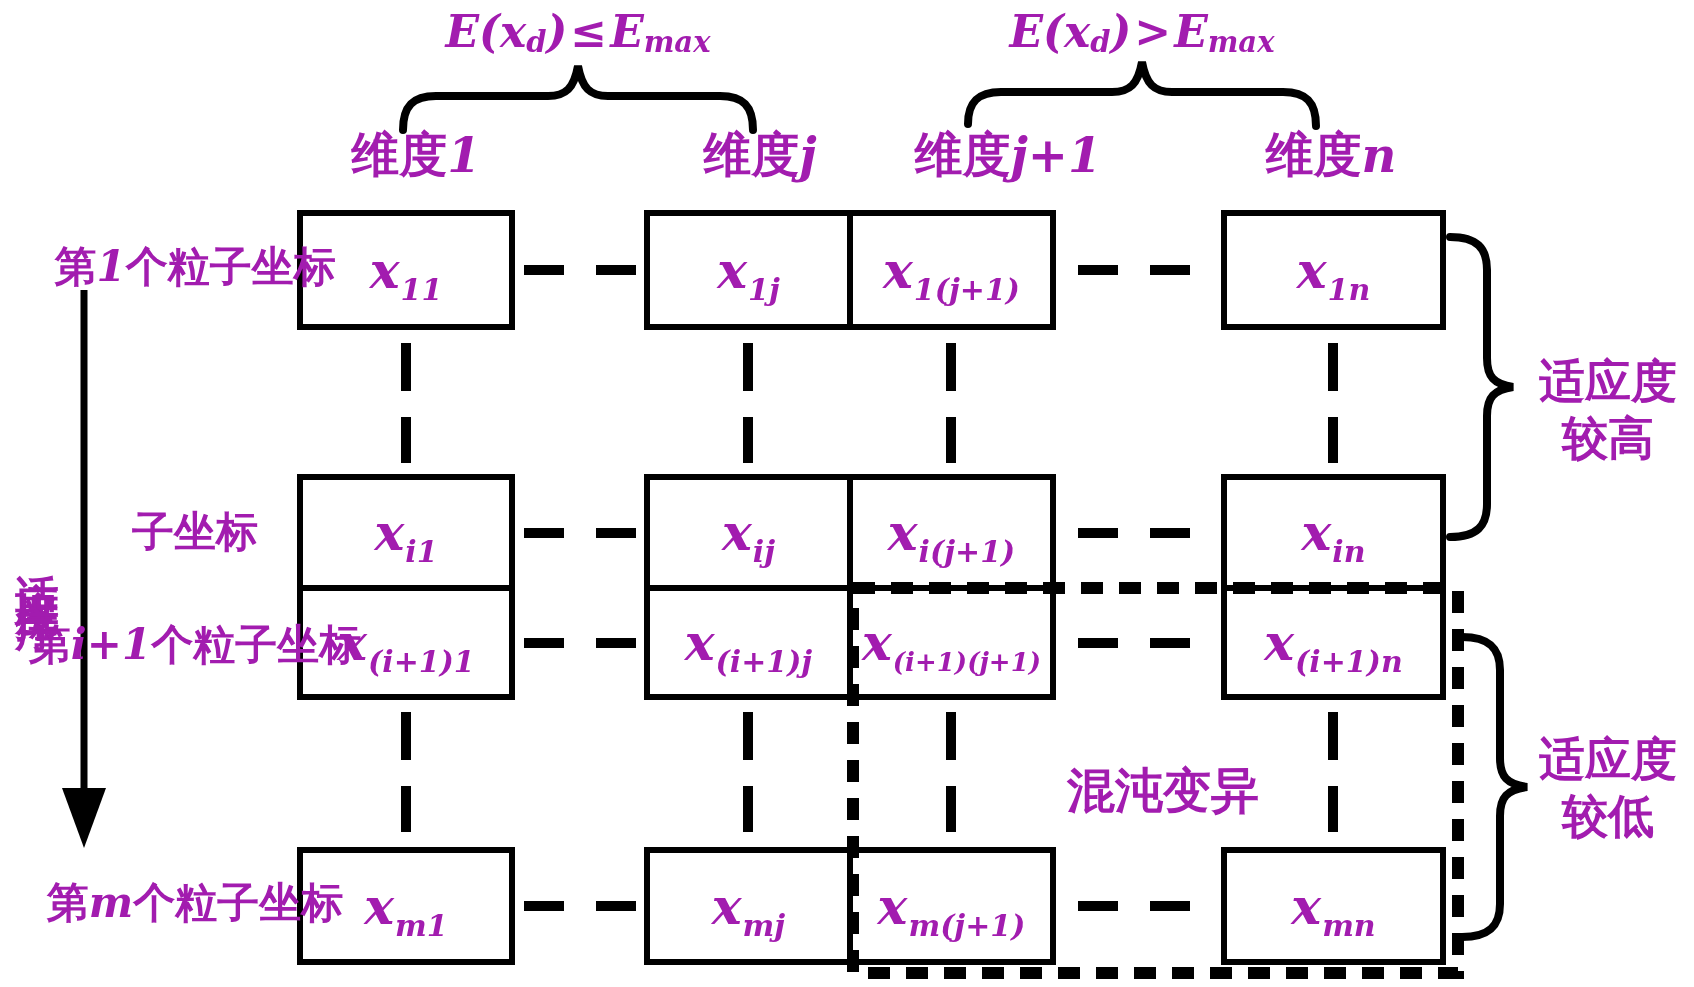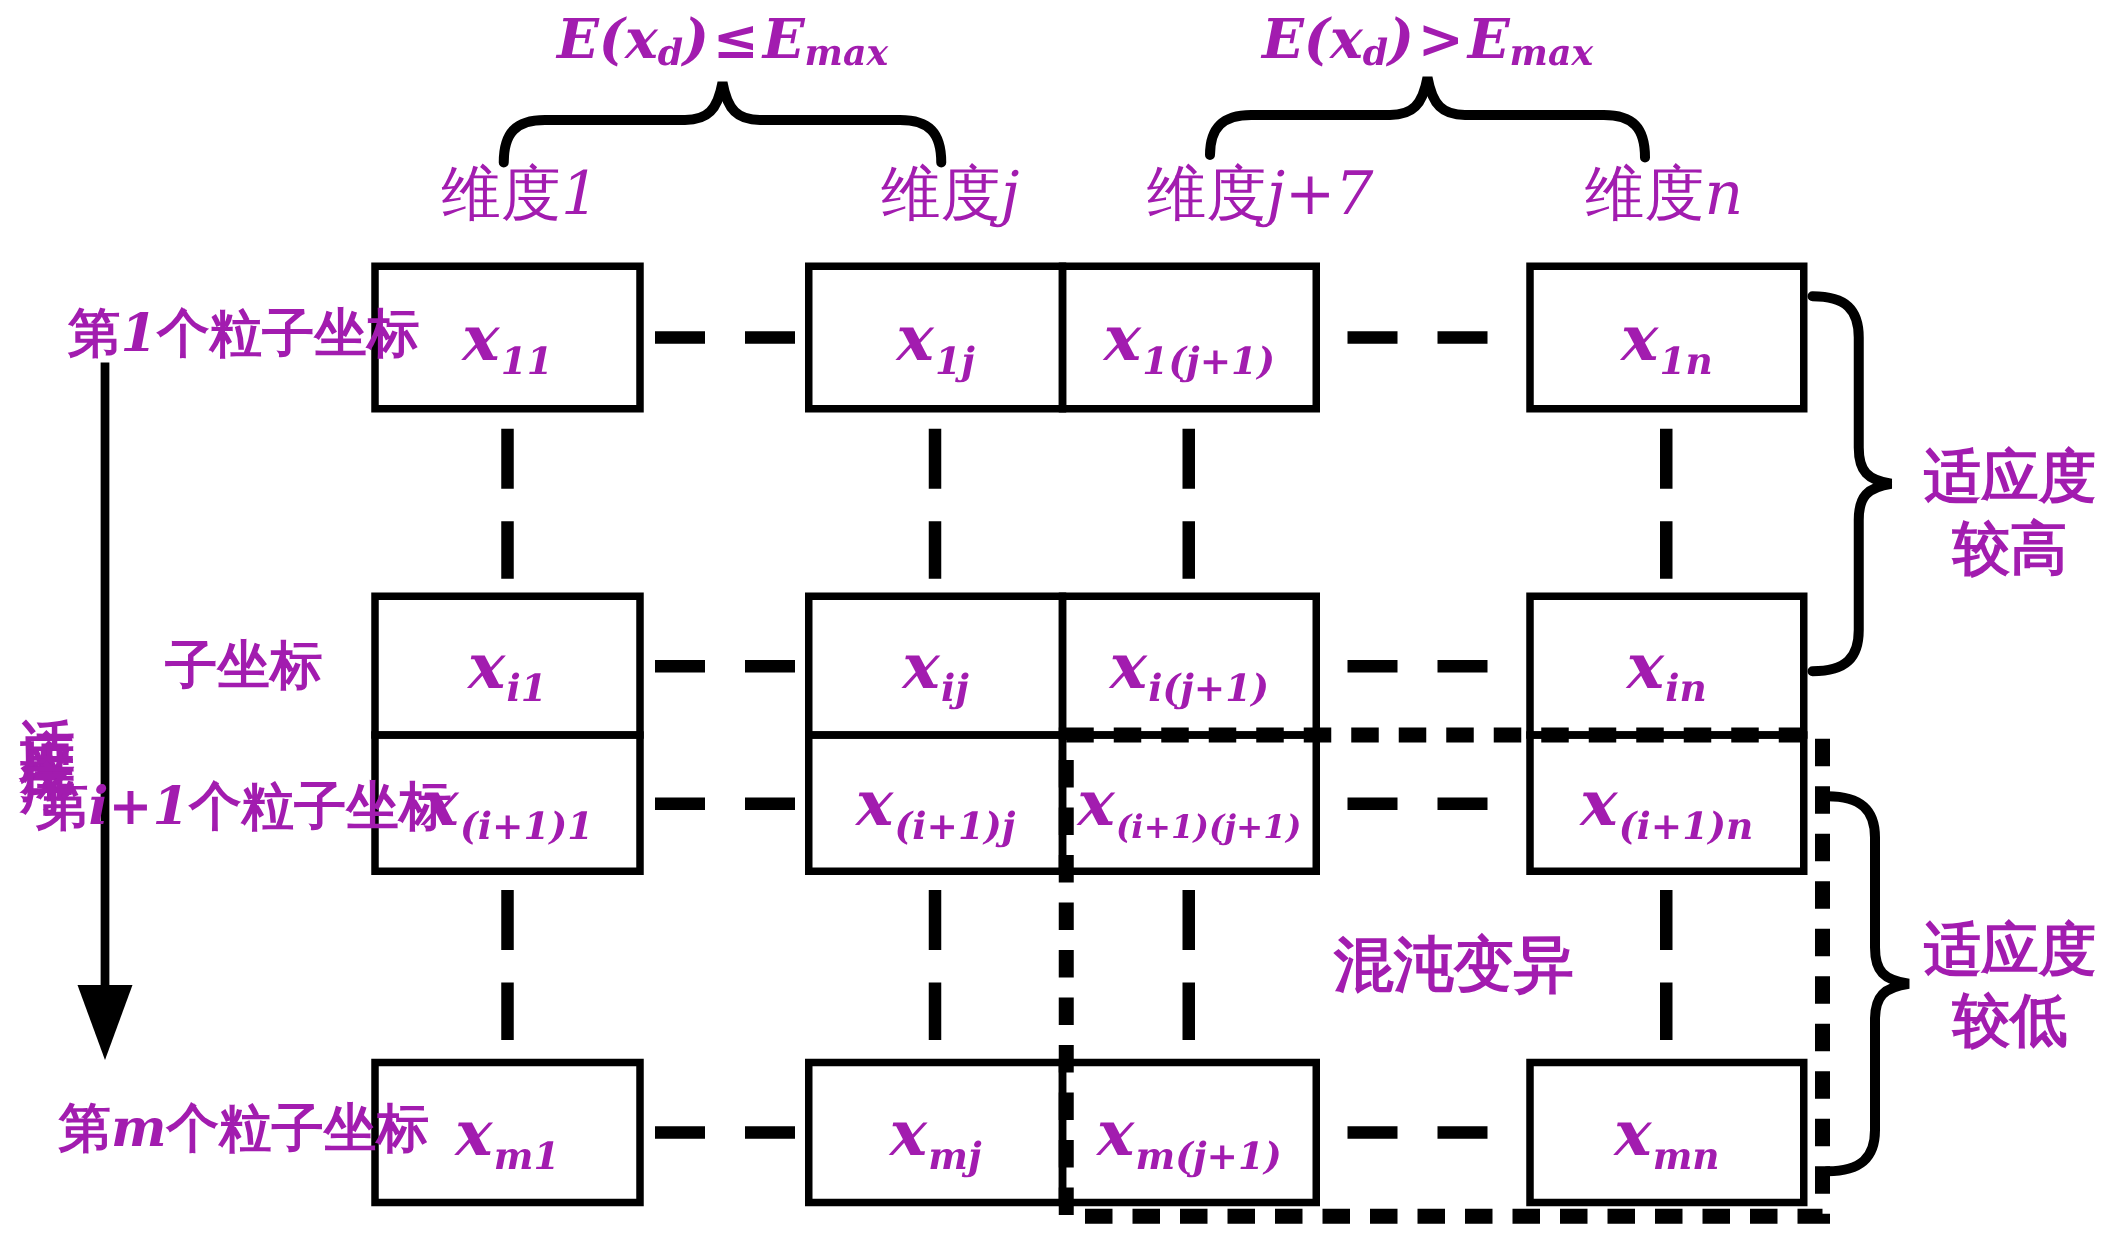--- a/index.html
+++ b/index.html
@@ -5,21 +5,21 @@
   html,body{margin:0;padding:0;background:#fff;}
   #canvas{position:relative;width:1694px;height:987px;background:#fff;overflow:hidden;
           font-family:"DejaVu Serif","Liberation Serif",serif;color:#a21caf;}
   #linework{position:absolute;left:0;top:0;}
   .abs{position:absolute;display:flex;align-items:center;justify-content:center;white-space:nowrap;}
 
   .formula{font-weight:bold;font-style:italic;font-size:44px;}
   .fsub{font-size:29px;position:relative;top:11px;font-style:italic;}
   .frel{font-style:normal;padding:0 3px;}
 
-  .colheader{font-weight:normal;font-size:48px;}
+  .colheader{font-weight:bold;font-size:48px;}
   .mvar{font-style:italic;}
 
   .rowlabel{flex-direction:row;font-weight:bold;font-size:42px;line-height:50px;text-align:center;}
 
   .vlabel{font-weight:bold;font-size:44px;writing-mode:vertical-rl;text-orientation:upright;
           letter-spacing:8px;justify-content:center;}
 
   .cell{font-weight:bold;font-style:italic;}
   .cx{font-size:50px;}
   .csub{font-size:30px;position:relative;top:13px;margin-left:1px;margin-top:12px;}
@@ -107,21 +107,21 @@
   <div class="abs colheader" style="left:306px;top:130px;width:220px;height:50px">
     <span>维度</span>
       <span class="mvar">1</span>
   </div>
   <div class="abs colheader" style="left:650px;top:130px;width:220px;height:50px">
     <span>维度</span>
       <span class="mvar">j</span>
   </div>
   <div class="abs colheader" style="left:878px;top:130px;width:260px;height:50px">
     <span>维度</span>
-      <span class="mvar">j+7</span>
+      <span class="mvar">j+1</span>
   </div>
   <div class="abs colheader" style="left:1221px;top:130px;width:220px;height:50px">
     <span>维度</span>
       <span class="mvar">n</span>
   </div>
 
   <div class="abs rowlabel" style="left:95px;top:214px;width:200px;height:106px">
     <div><span>第</span><span class="mvar">1</span><span>个粒</span></div>
     <div>子坐标</div>
   </div>
@@ -209,15 +209,15 @@
 
   <div class="abs bracelabel" style="left:1524px;top:352px;width:168px;height:116px">
     <div>适应度</div>
     <div>较高</div>
   </div>
   <div class="abs bracelabel" style="left:1524px;top:726px;width:168px;height:124px">
     <div>适应度</div>
     <div>较低</div>
   </div>
 
-  <div class="abs chaoslabel" style="left:1043px;top:744px;width:240px;height:56px">混沌变异</div>
+  <div class="abs chaoslabel" style="left:1043px;top:763px;width:240px;height:56px">混沌变异</div>
 
 </div>
 
 </body></html>

